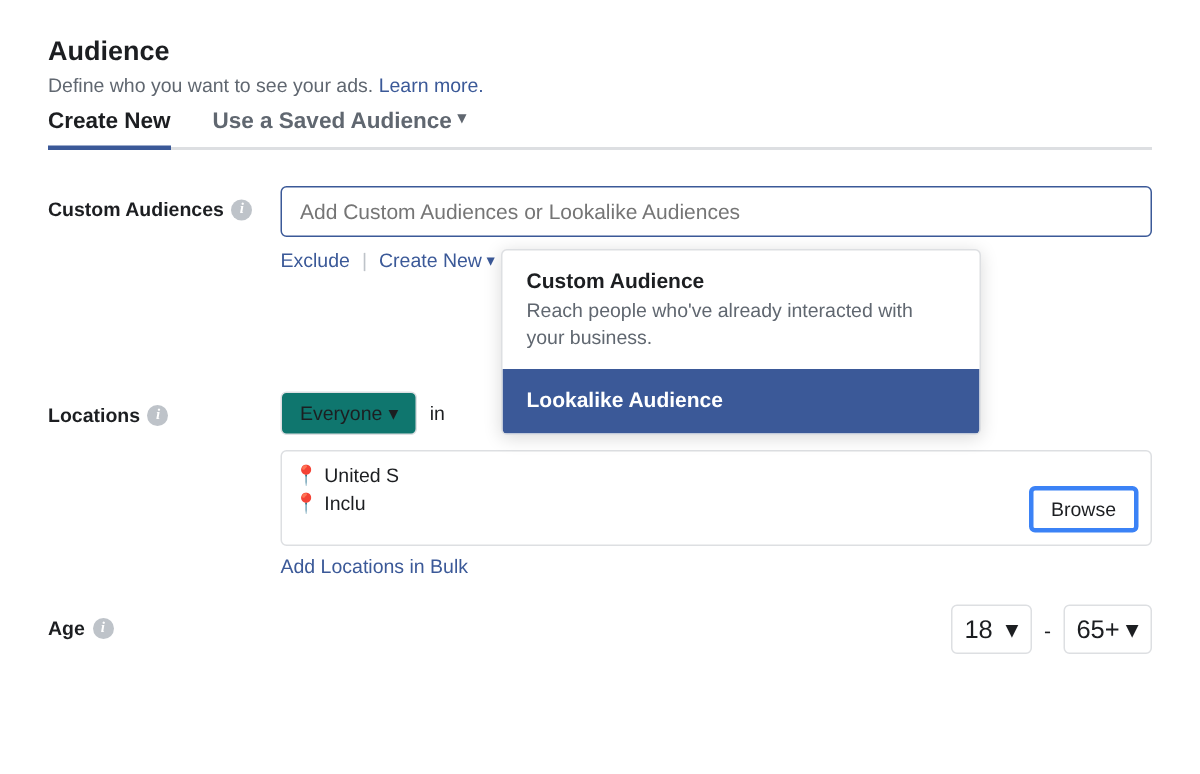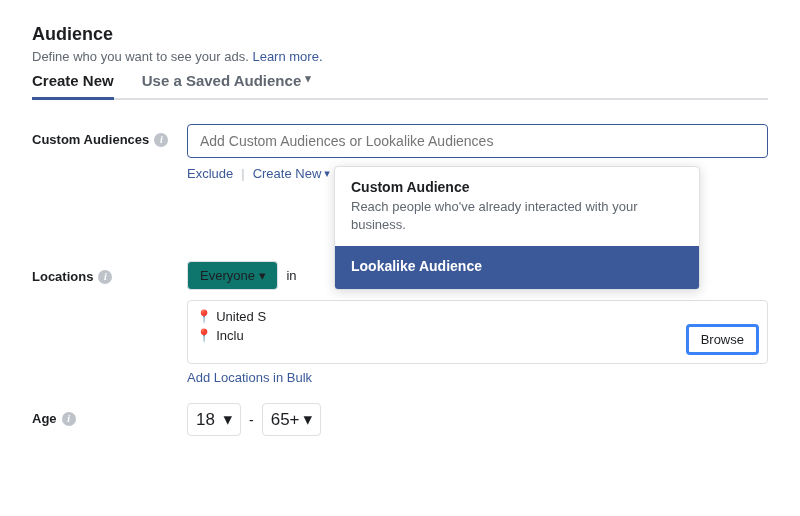--- a/index.html
+++ b/index.html
@@ -68,20 +68,21 @@
     .tab-saved .chevron {
       font-size: 11px;
       color: #606770;
     }
 
     .form-row {
       display: flex;
       align-items: flex-start;
       margin-bottom: 18px;
       position: relative;
+      justify-content: space-between;
     }
 
     .form-label {
       font-size: 13px;
       font-weight: 600;
       color: #1c1e21;
       min-width: 155px;
       padding-top: 8px;
       display: flex;
       align-items: center;
@@ -154,21 +155,21 @@
     .create-new-btn .chevron-down {
       font-size: 11px;
       color: #3b5998;
     }
 
     
     .dropdown-menu {
       position: absolute;
       left: 302px;
       top: 42px;
-      width: 366px;
+      width: 320px;
       background: #fff;
       border: 1px solid #dddfe2;
       border-radius: 4px;
       box-shadow: 0 2px 12px rgba(0,0,0,0.15);
       z-index: 100;
       overflow: hidden;
     }
 
     .dropdown-item {
       padding: 12px 16px;

